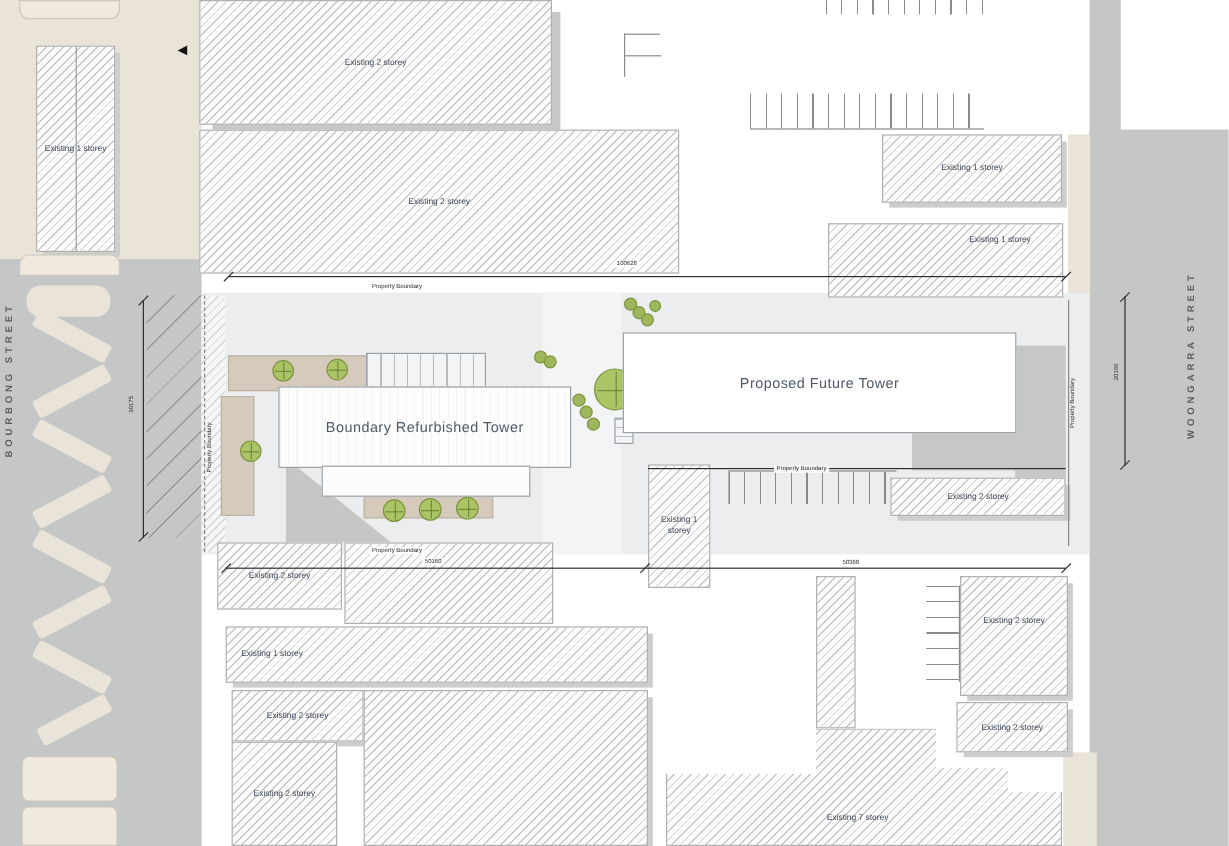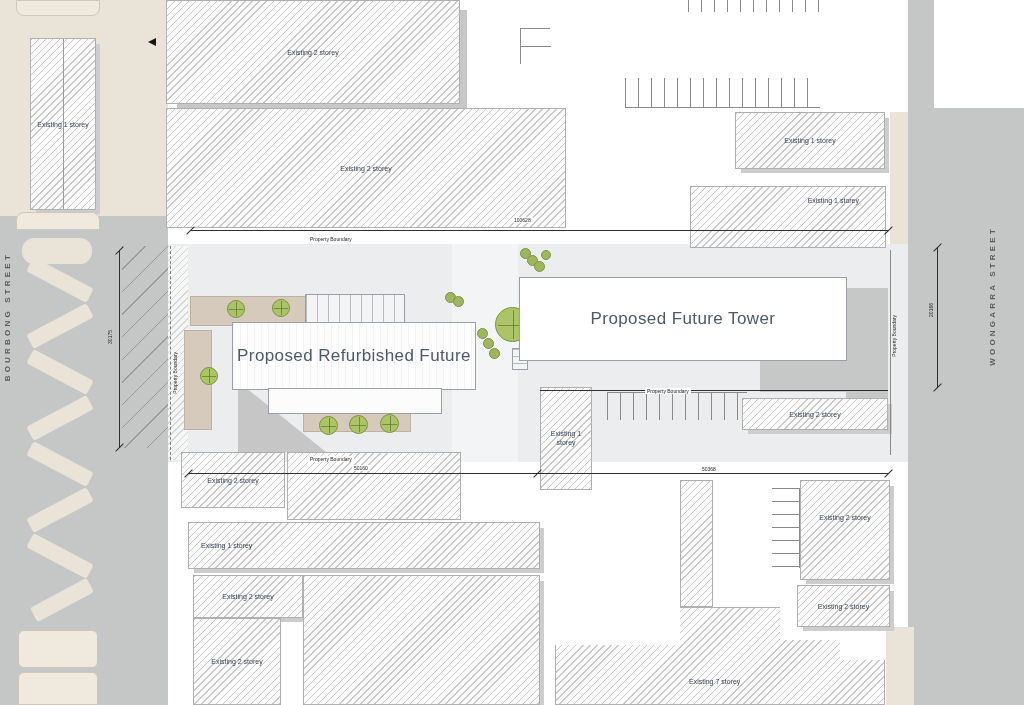--- a/index.html
+++ b/index.html
@@ -16,21 +16,21 @@
          background-image:repeating-linear-gradient(135deg,rgba(150,150,150,.5) 0 1px,transparent 1px 5px);
          border:1px solid #b0b0b0;display:flex;align-items:center;justify-content:center;}
   .nolbl{pointer-events:none;}
   .sh{box-shadow:9px 8px 0 -2px #c7c7c7;}
   .sh-sm{box-shadow:5px 5px 0 -1px #cdcdcd;}
   .lbl{font-size:7px;color:#3c4658;white-space:nowrap;text-align:center;}
   .wrap{white-space:normal;width:46px;line-height:1.25;}
   .tower{background:#fdfdfd;border:1px solid #9aa0a6;display:flex;align-items:center;justify-content:center;
          background-image:repeating-linear-gradient(90deg,rgba(120,130,140,.08) 0 1px,transparent 1px 7px);}
   .tower.plain{background-image:none;background:#ffffff;}
-  .tlabel{font-size:17px;color:#4e5a68;letter-spacing:.4px;white-space:nowrap;}
+  .tlabel{font-size:12px;color:#4e5a68;letter-spacing:.4px;white-space:nowrap;}
   .subbox{background:#fcfcfc;border:1px solid #9aa0a6;}
   .stairs{background-color:#f3f4f5;border:1px solid #9aa0a6;
           background-image:repeating-linear-gradient(90deg,#b9bcbf 0 1px,transparent 1px 11px);}
   .stairs-h{background-color:#f3f4f5;border:1px solid #9aa0a6;
           background-image:repeating-linear-gradient(180deg,#b9bcbf 0 1px,transparent 1px 7px);}
   .comb-v{background-image:repeating-linear-gradient(90deg,#8a8a8a 0 1px,transparent 1px 13px);}
   .comb-h{background-image:repeating-linear-gradient(180deg,#8a8a8a 0 1px,transparent 1px 13px);}
   .diagpark{background-image:repeating-linear-gradient(135deg,#9a9a9a 0 1px,transparent 1px 16px);}
   .dline{background:#2f2f2f;}
   .tick{position:absolute;width:11px;height:1px;background:#2f2f2f;transform:rotate(-45deg);}
@@ -120,21 +120,21 @@
   <div class="bush" style="left:520px;top:248px;width:9px;height:9px"></div>
   <div class="bush" style="left:527px;top:255px;width:9px;height:9px"></div>
   <div class="bush" style="left:534px;top:261px;width:9px;height:9px"></div>
   <div class="bush" style="left:541px;top:250px;width:8px;height:8px"></div>
   <div class="bush" style="left:477px;top:328px;width:9px;height:9px"></div>
   <div class="bush" style="left:483px;top:338px;width:9px;height:9px"></div>
   <div class="bush" style="left:489px;top:348px;width:9px;height:9px"></div>
   <div class="abs stairs-h" style="left:512px;top:348px;width:16px;height:22px"></div>
 
   <div class="abs tower" style="left:232px;top:322px;width:244px;height:68px">
-    <span class="tlabel">Proposed Refurbished Future</span>
+    <span class="tlabel">Boundary Refurbished Tower</span>
   </div>
   <div class="abs subbox" style="left:268px;top:388px;width:174px;height:26px"></div>
   <div class="abs gray" style="left:846px;top:288px;width:42px;height:112px"></div>
   <div class="abs gray" style="left:760px;top:358px;width:128px;height:34px"></div>
   <div class="abs tower plain" style="left:519px;top:277px;width:328px;height:84px">
     <span class="tlabel">Proposed Future Tower</span>
   </div>
 
   <div class="abs comb-v" style="left:607px;top:392px;width:140px;height:28px;border-top:1px solid #8a8a8a"></div>
   <div class="abs hatch" style="left:540px;top:387px;width:52px;height:103px">

